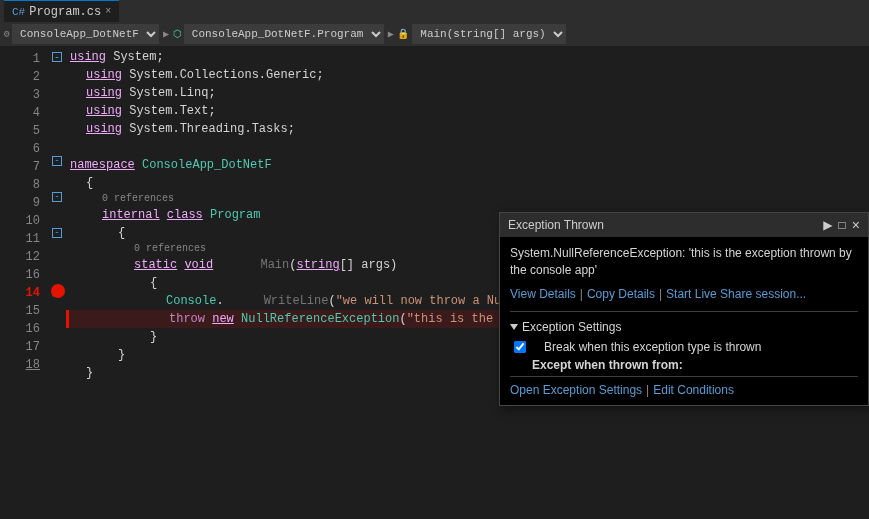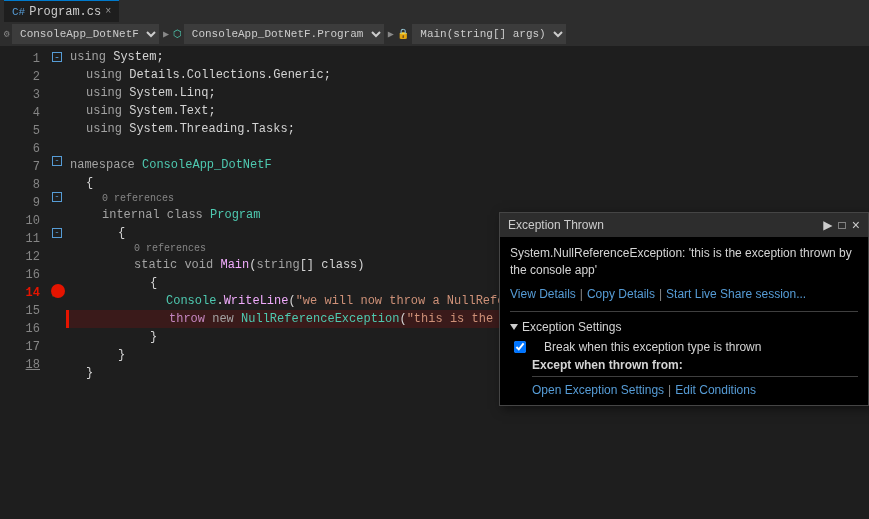--- a/index.html
+++ b/index.html
@@ -112,25 +112,25 @@
       white-space: pre;
       display: flex;
       align-items: center;
     }
 
     .code-line.highlighted {
       background: #3a1a1a;
     }
 
     
-    .kw { color: #a3a3a3; }
+    .kw { color: #f0abfc; text-decoration: underline; }
     .kw2 { color: #c586c0; }
     .ns { color: #4ec9b0; }
     .cls { color: #4ec9b0; }
-    .fn { color: #f0abfc; }
+    .fn { color: #737373; margin-left: 40px; }
     .str { color: #ce9178; }
     .plain { color: #d4d4d4; }
 
     
     .exception-panel {
       position: absolute;
       right: 0;
       top: 166px;
       width: 370px;
       background: #000000;
@@ -258,21 +258,20 @@
       width: 12px;
       height: 12px;
     }
 
     .exception-footer {
       display: flex;
       gap: 4px;
       border-top: 1px solid #3f3f3f;
       padding-top: 6px;
       flex-wrap: wrap;
-      margin-left: 22px;
     }
 
     .exception-footer a {
       color: #569cd6;
       text-decoration: none;
       font-size: 12px;
       cursor: pointer;
     }
 
     .play-btn {
@@ -379,21 +378,21 @@
     <div style="position:absolute; top:calc(2px + 10*18px); left:4px; width:10px; height:10px; border:1px solid #569cd6; display:flex; align-items:center; justify-content:center; cursor:pointer; font-size:9px; color:#569cd6;">-</div>
   </div>
 
   <div class="code-content">
 
     <div class="code-line" style="padding-left:4px;">
       <span class="kw">using</span><span class="plain"> System;</span>
     </div>
 
     <div class="code-line" style="padding-left:20px;">
-      <span class="kw">using</span><span class="plain"> Details.Collections.Generic;</span>
+      <span class="kw">using</span><span class="plain"> System.Collections.Generic;</span>
     </div>
 
     <div class="code-line" style="padding-left:20px;">
       <span class="kw">using</span><span class="plain"> System.Linq;</span>
     </div>
 
     <div class="code-line" style="padding-left:20px;">
       <span class="kw">using</span><span class="plain"> System.Text;</span>
     </div>
 
@@ -418,21 +417,21 @@
       </div>
     </div>
 
     <div class="code-line" style="padding-left:52px;">
       <span class="plain">{</span>
     </div>
 
     <div style="height:32px; padding-left:68px; white-space:pre; display:flex; flex-direction:column; justify-content:flex-end;">
       <div style="height:14px; line-height:14px; font-size:10px; color:#858585;">0 references</div>
       <div class="code-line" style="height:18px;">
-        <span class="kw">static</span><span class="plain"> </span><span class="kw">void</span><span class="plain"> </span><span class="fn">Main</span><span class="plain">(</span><span class="kw">string</span><span class="plain">[] class)</span>
+        <span class="kw">static</span><span class="plain"> </span><span class="kw">void</span><span class="plain"> </span><span class="fn">Main</span><span class="plain">(</span><span class="kw">string</span><span class="plain">[] args)</span>
       </div>
     </div>
 
     <div class="code-line" style="padding-left:84px;">
       <span class="plain">{</span>
     </div>
 
     <div class="code-line" style="padding-left:100px;">
       <span class="cls">Console</span><span class="plain">.</span><span class="fn">WriteLine</span><span class="plain">(</span><span class="str">"we will now throw a NullReferenceException"</span><span class="plain">);</span>
     </div>

